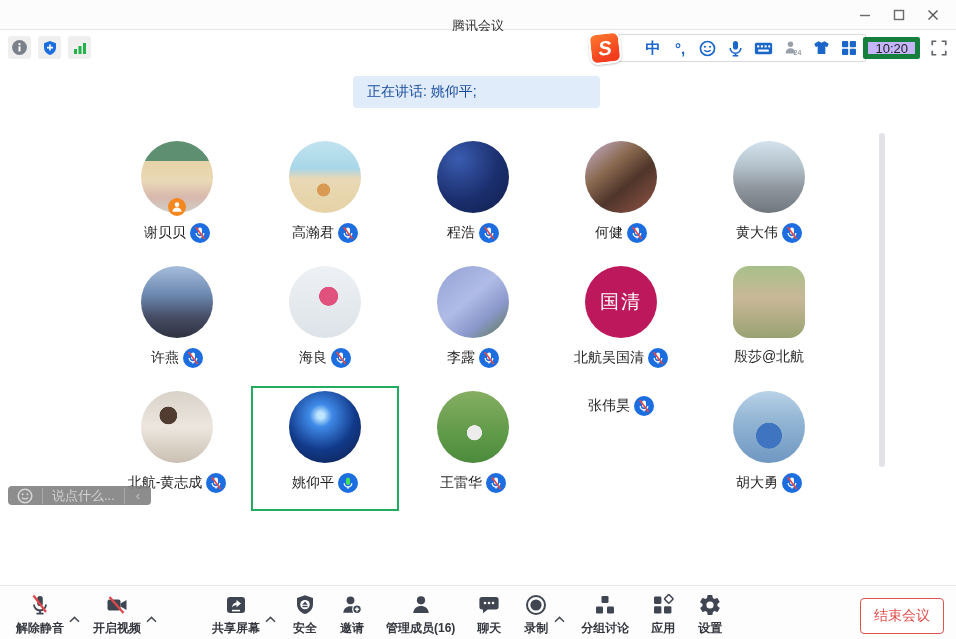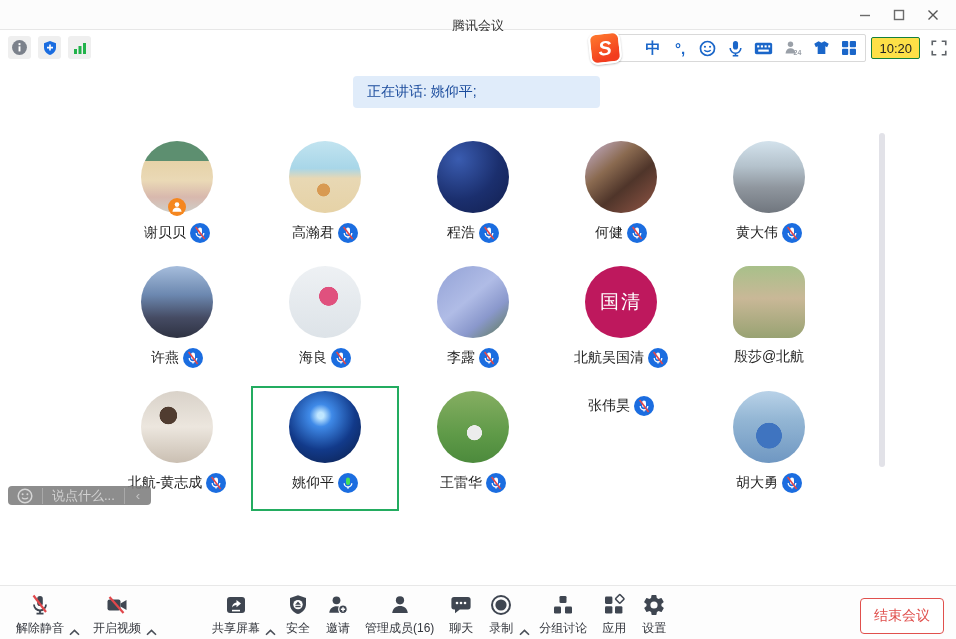--- a/index.html
+++ b/index.html
@@ -28,21 +28,21 @@
     display:flex; align-items:center; padding:0 8px 0 30px; gap:11px; }
   .ime-logo { position:absolute; left:-26px; top:-3px; width:32px; height:32px;
     background:linear-gradient(160deg,#ff7a2e 0%,#f23c1e 80%);
     border:2px solid #fff; border-radius:8px; transform:rotate(-6deg);
     display:flex; align-items:center; justify-content:center;
     color:#fff; font-size:20px; font-weight:bold; font-style:italic;
     box-shadow:0 1px 2px rgba(0,0,0,.25); }
   .ime-item { display:flex; align-items:center; justify-content:center;
     color:#1a66c9; font-size:15px; font-weight:bold; min-width:16px; height:20px; }
   .time-box { position:absolute; right:36px; top:6px; height:22px;
-    border:1px solid #15803d; background:#fde047; border-radius:2px;
+    border:5px solid #15803d; background:#c4b5fd; border-radius:2px;
     padding:0 7px; display:flex; align-items:center; font-size:13px; color:#222; }
   .fs-btn { position:absolute; right:7px; top:7px; width:20px; height:20px;
     display:flex; align-items:center; justify-content:center; }
   
   .speak-banner { position:absolute; left:353px; top:76px; width:247px; height:32px;
     background:#e0ecfa; border-radius:4px; display:flex; align-items:center;
     padding-left:14px; font-size:14px; color:#1a4b9c; }
   
   .grid { position:absolute; left:103px; top:136px;
     display:grid; grid-template-columns:repeat(5,148px);
@@ -66,22 +66,22 @@
   .chat-overlay { position:absolute; left:8px; top:486px; height:19px;
     background:rgba(125,125,125,0.88); border-radius:4px;
     display:flex; align-items:center; padding:0 9px; gap:9px; z-index:5; }
   .chat-divider { width:1px; height:16px; background:#a9a9a9; }
   .chat-ph { font-size:13px; color:#d2d2d2; }
   .chat-collapse { color:#c4c4c4; font-size:13px; padding:0 2px; cursor:pointer; }
   
   .toolbar { position:absolute; left:0; bottom:0; width:956px; height:54px;
     background:#fdfdfd; border-top:1px solid #e8e8e8; }
   .tb-left { position:absolute; left:10px; top:6px; display:flex; gap:6px; }
-  .tb-center { position:absolute; left:206px; top:6px; display:flex; gap:2px; }
-  .tb-pair { display:flex; align-items:flex-end; }
+  .tb-center { position:absolute; left:206px; top:6px; display:flex; gap:9px; }
+  .tb-pair { display:flex; align-items:center;font-weight:bold; }
   .tb-item { display:flex; flex-direction:column; align-items:center;
     gap:2px; cursor:pointer; padding:0 6px; }
   .tb-icon { width:26px; height:26px; display:flex; align-items:center; justify-content:center; }
   .tb-label { font-size:12px; color:#33363d; white-space:nowrap; }
   .tb-chevron { margin-top:9px; margin-left:-2px; cursor:pointer; display:flex; }
   .end-btn { position:absolute; right:12px; top:12px; height:36px; padding:0 13px;
     border:1px solid #e0504d; color:#e0504d; background:#fff;
     border-radius:4px; font-size:14px; cursor:pointer;
     display:flex; align-items:center; }
 </style>

